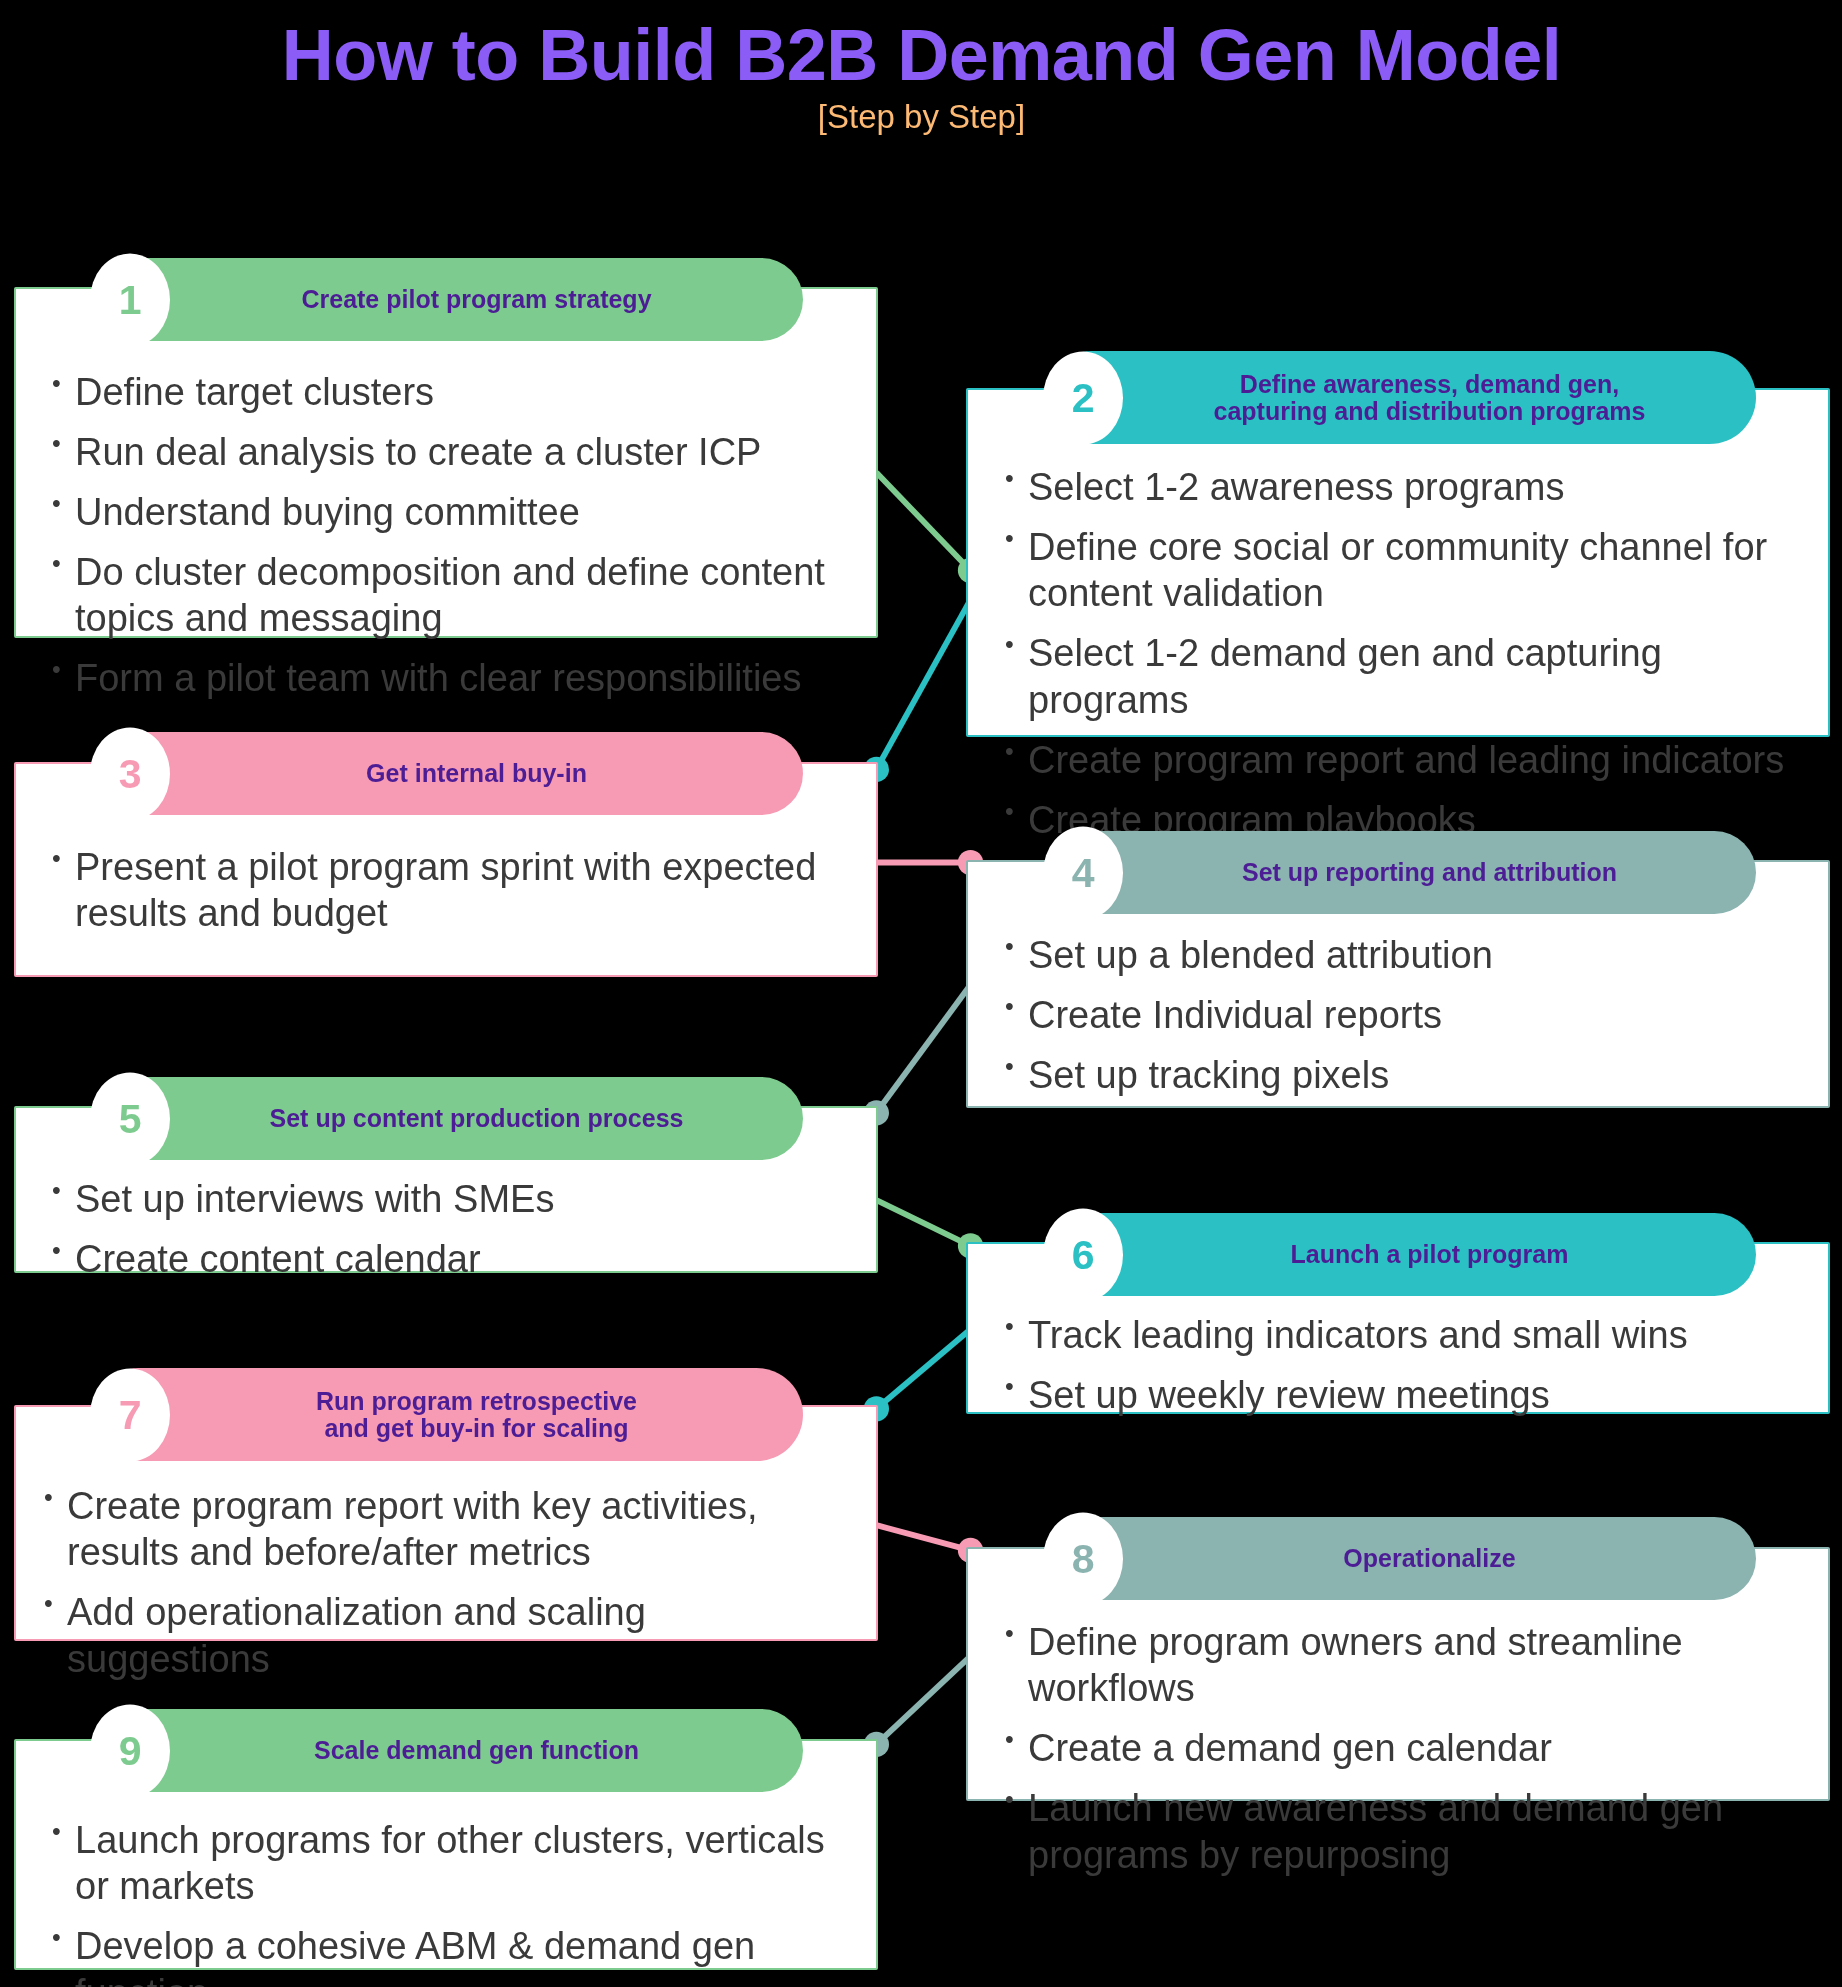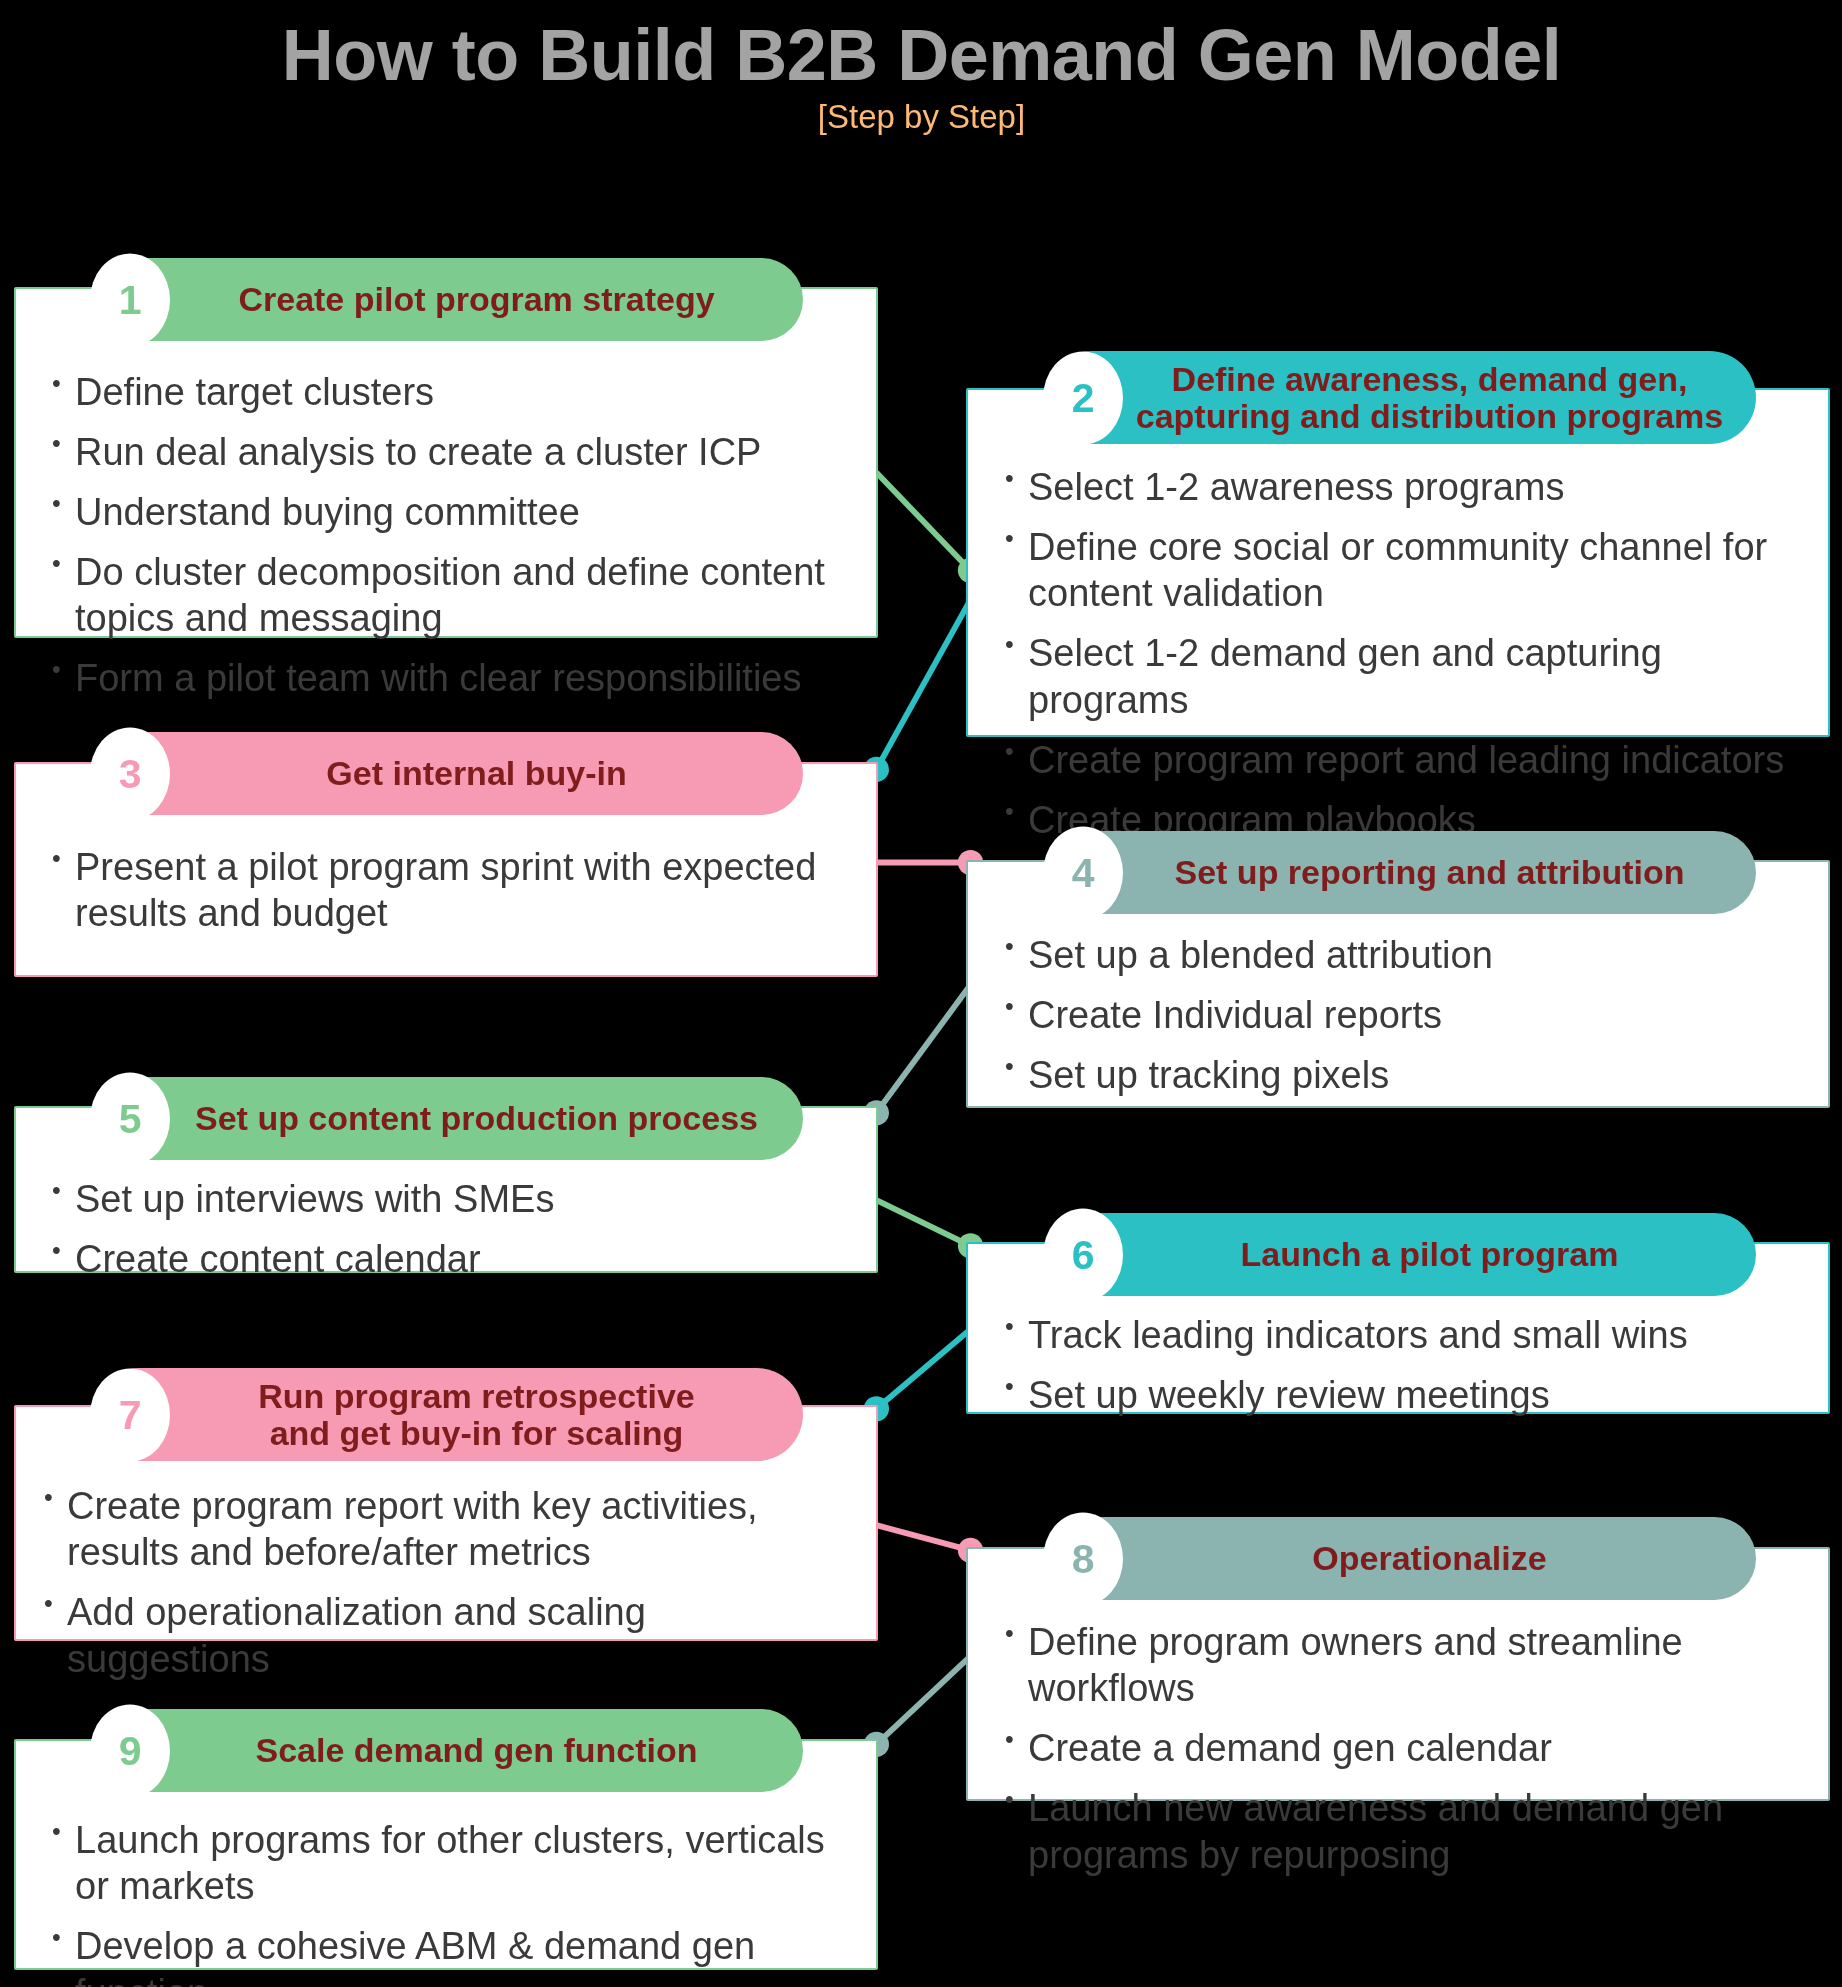--- a/index.html
+++ b/index.html
@@ -21,21 +21,21 @@
   
   #title-block{
     position:absolute;
     left:0; top:17.5px;
     width:1843px;
     text-align:center;
   }
   #main-title{
     font-size:72px;
     font-weight:bold;
-    color:#a3a3a3;
+    color:#8b5cf6;
     letter-spacing:-0.5px;
     line-height:1.05;
     white-space:nowrap;
   }
   #sub-title{
     font-size:33px;
     font-weight:normal;
     color:#fdba74;
     margin-top:5.8px;
     line-height:1.1;
@@ -66,23 +66,23 @@
     border-radius:47px;
     display:flex;
     align-items:center;
     justify-content:center;
     z-index:3;
   }
   .card-header.two-line{
     height:93px;
   }
   .card-title{
-    font-size:34px;
+    font-size:25px;
     font-weight:bold;
-    color:#7f1d1d;
+    color:#4c1d95;
     text-align:center;
     line-height:1.06;
     padding:0 25px 0 83px;
     white-space:pre-line;
   }
   .badge{
     position:absolute;
     left:-1.9px;
     top:50%;
     transform:translateY(-50%);

